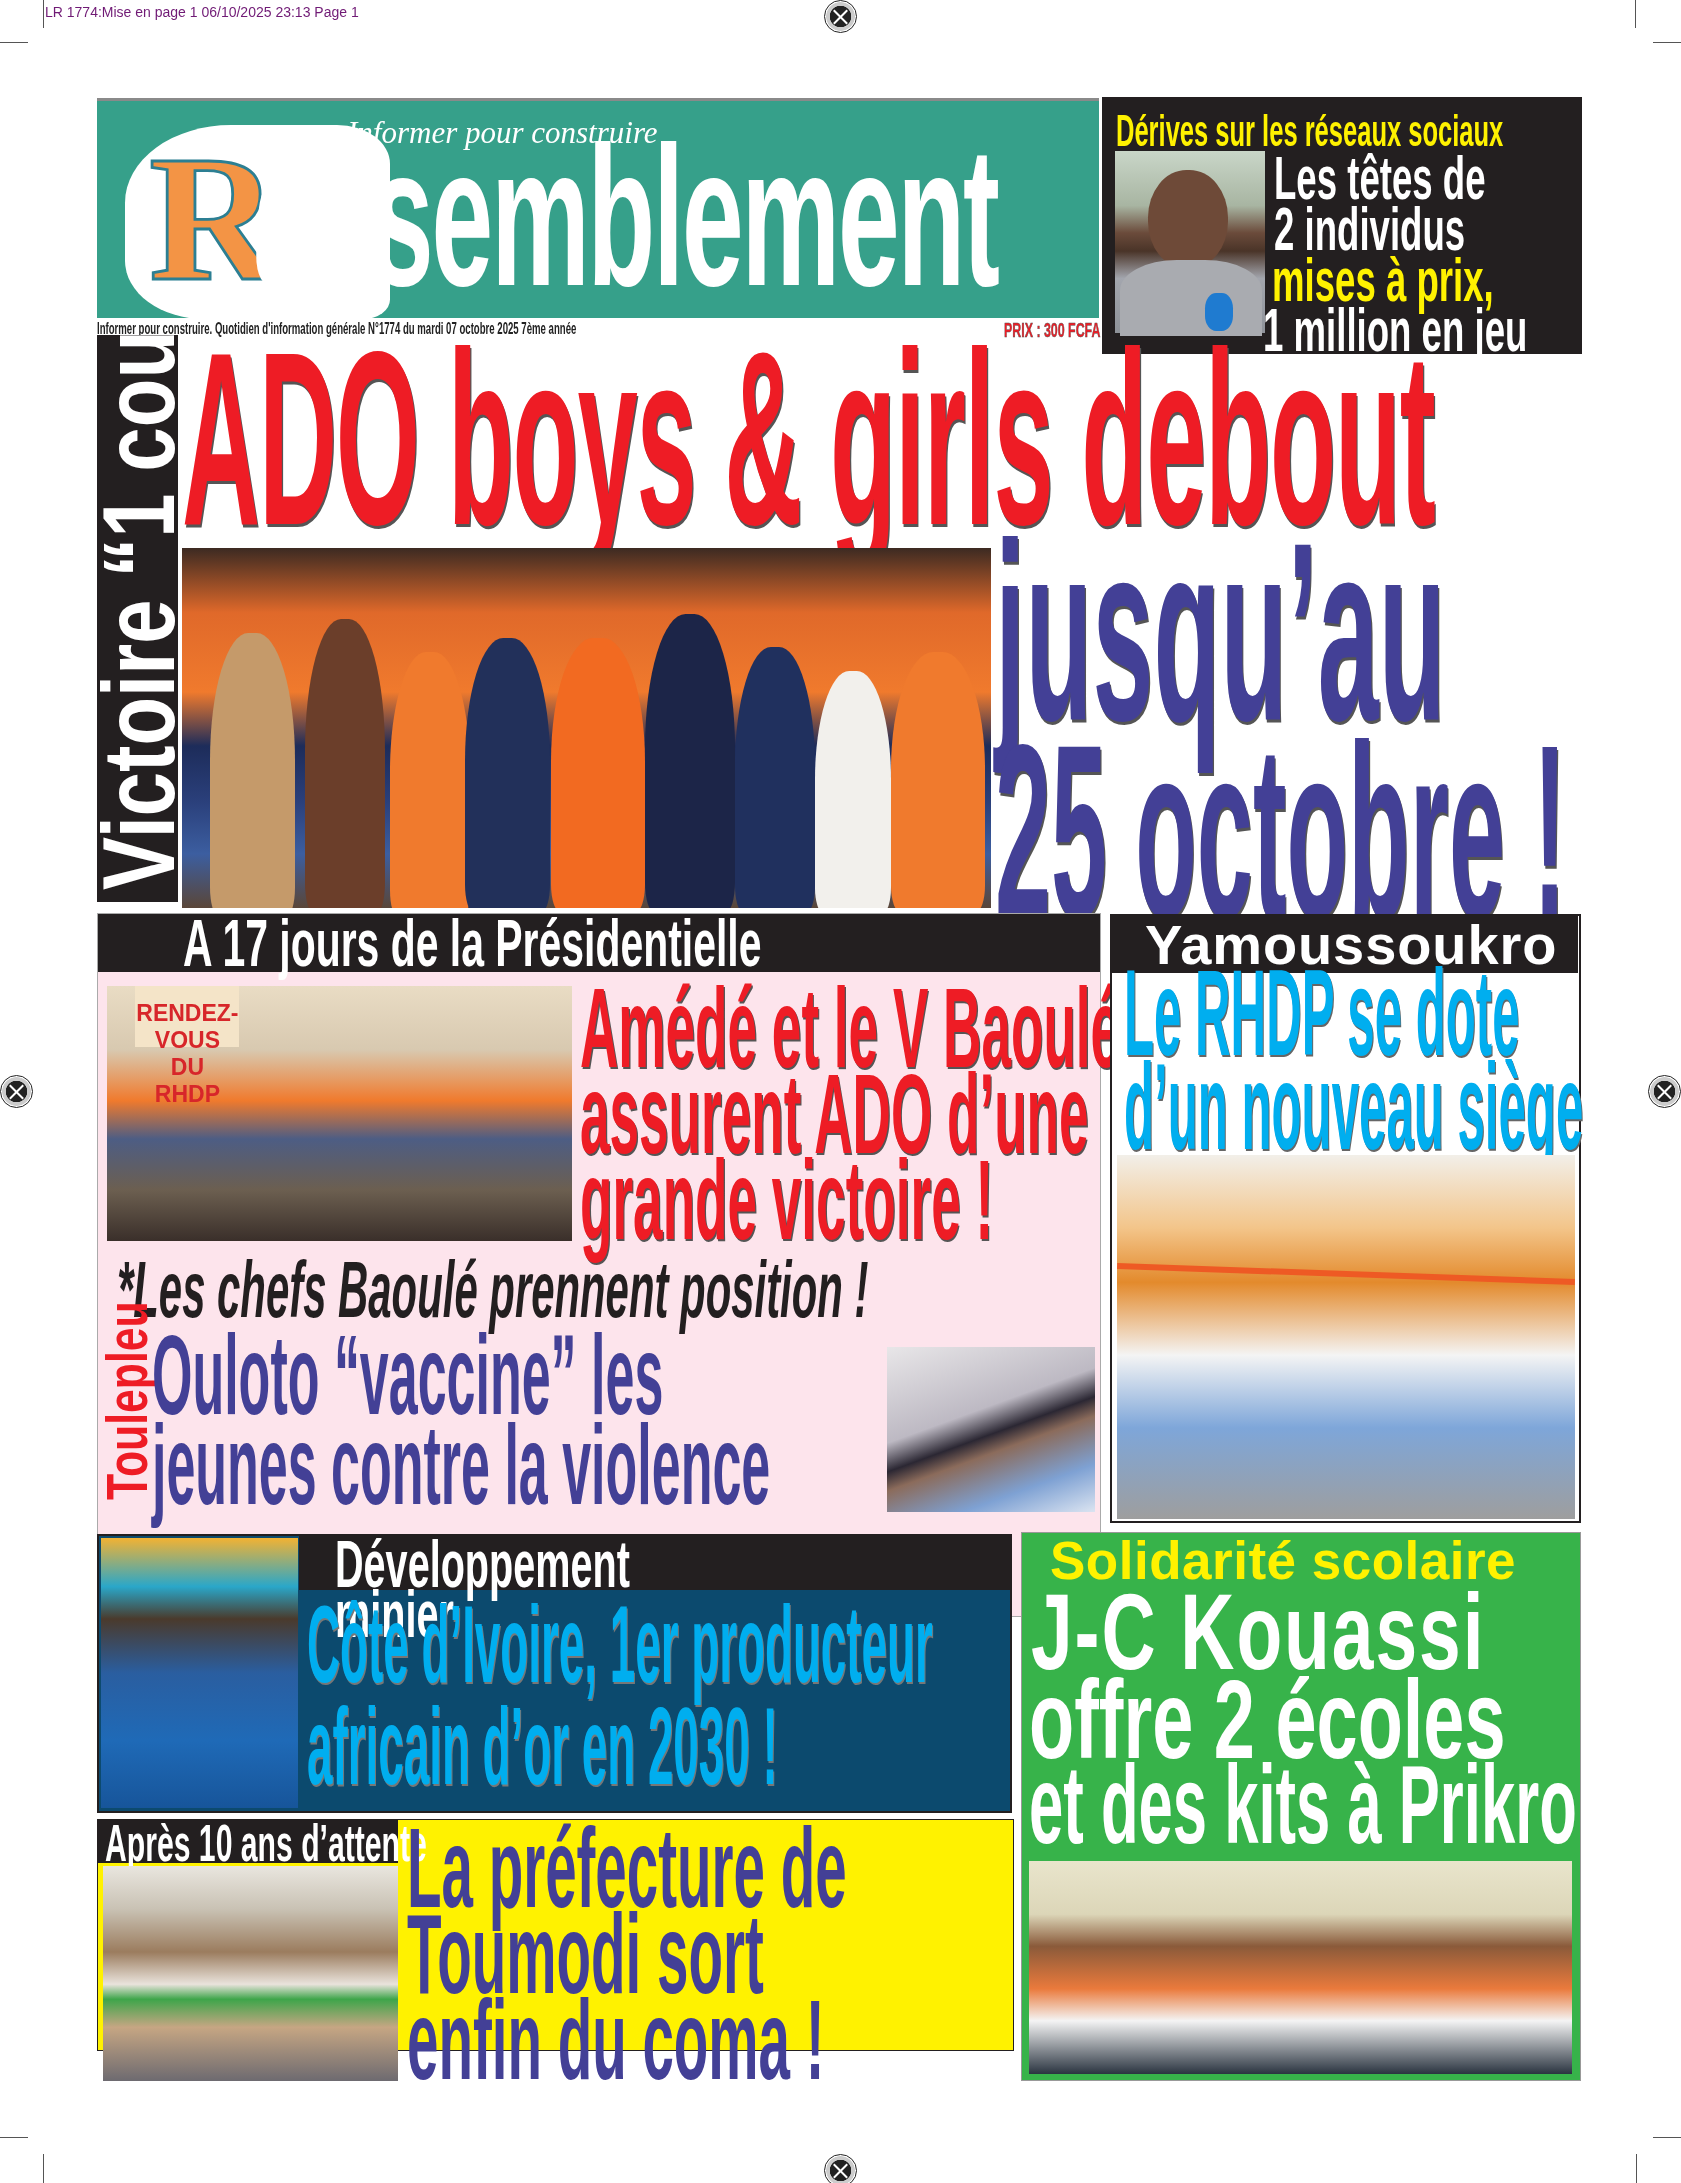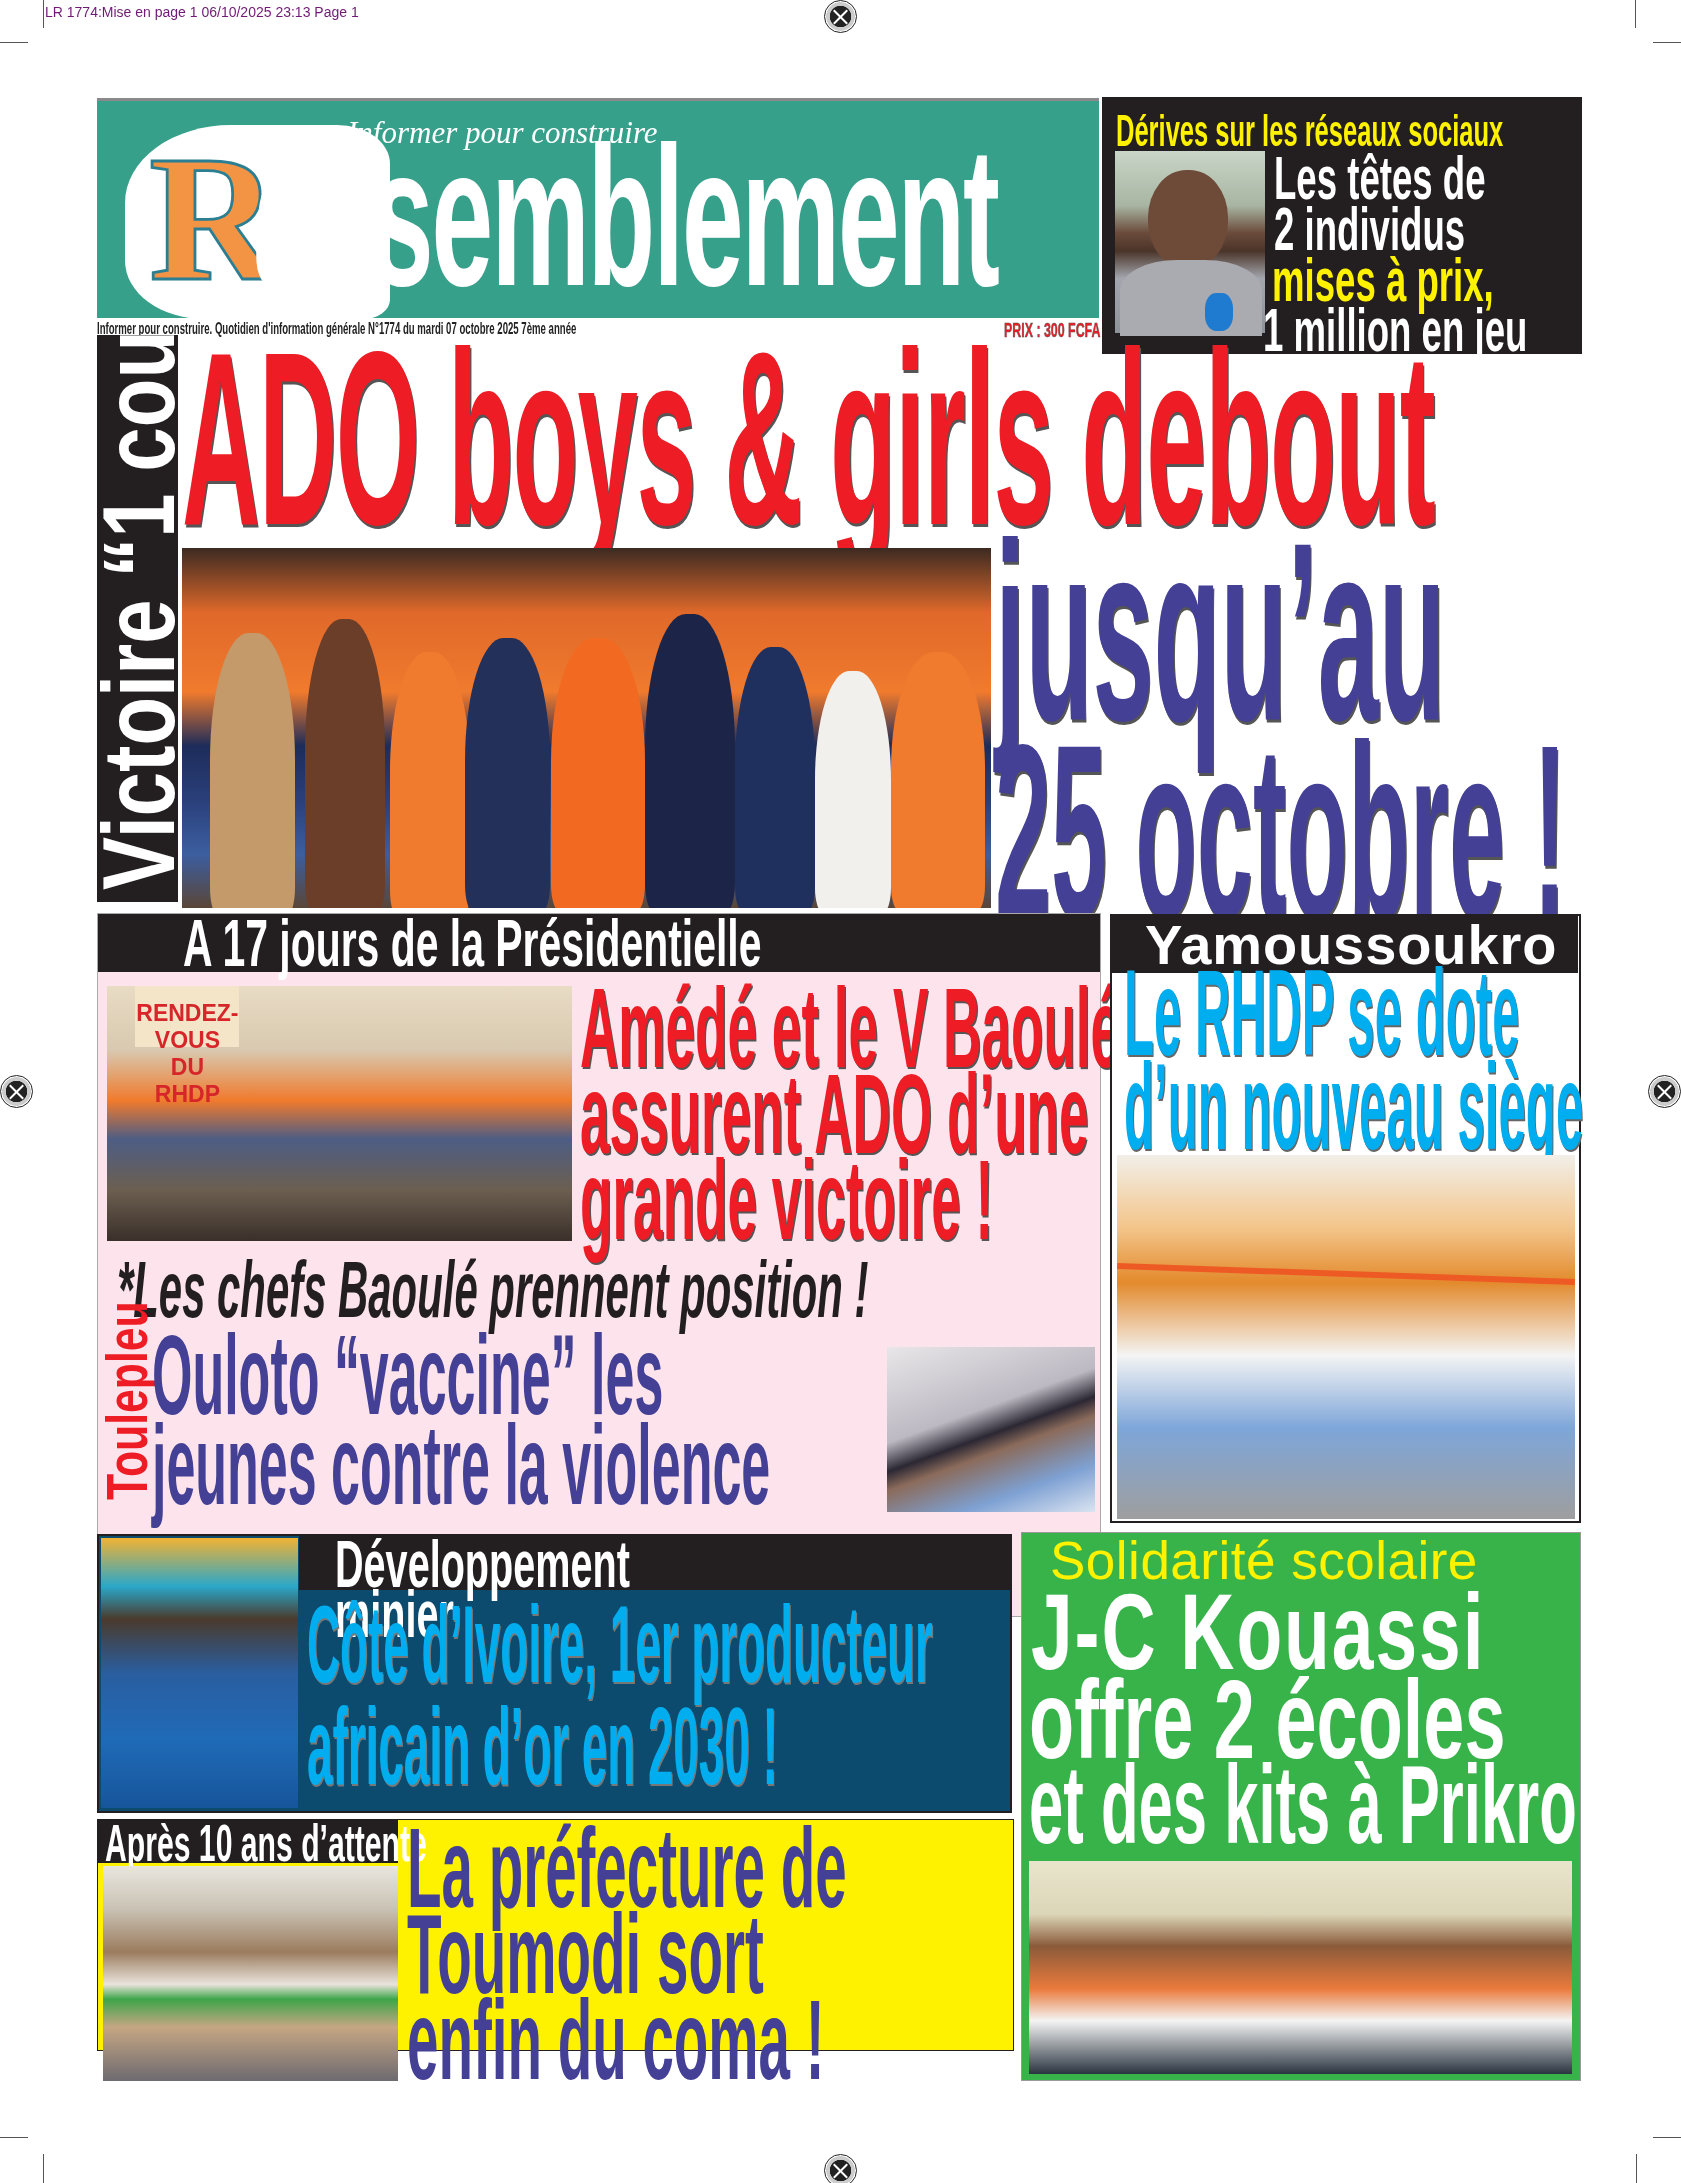--- a/index.html
+++ b/index.html
@@ -71,21 +71,21 @@
 
   
   #sec-mine { left:97px; top:1534px; width:915px; height:279px; background:#0c4a6e; border:2.4px solid #231f20; box-sizing:border-box; }
   #mine-photo { left:2.4px; top:2.4px; width:197px; height:270px; background:linear-gradient(180deg,#f2b233 0%,#2aa7c9 18%,#4a3a2c 30%,#2a5ea0 50%,#1f6ab7 75%,#17559a 100%); }
   #mine-bar { left:200px; top:0; width:711px; height:54px; }
   #mine-kicker { left:236px; top:2.8px; font-size:66px; line-height:50px; color:#fff; font-weight:bold; transform:scaleX(0.6); transform-origin:left top; }
   #mine-head { left:208px; top:57px; font-size:109px; line-height:102px; color:#00aeef; font-weight:bold; transform:scaleX(0.42); transform-origin:left top; white-space:pre; text-shadow:2.4px 2.4px 0 #777; }
 
   
   #sec-sol { left:1021px; top:1532px; width:560px; height:549px; background:#37b34a; border:1.4px solid #999; box-sizing:border-box; }
-  #sol-kicker { left:28px; top:4.7px; font-size:53px; line-height:45px; color:#fff200; font-weight:400; letter-spacing:0.5px; }
+  #sol-kicker { left:28px; top:4.7px; font-size:53px; line-height:45px; color:#fff200; font-weight:700; letter-spacing:0.5px; }
   .sol-line { font-size:112px; line-height:85px; color:#fff; font-weight:bold; transform:scaleX(0.6); transform-origin:left top; white-space:nowrap; }
   #sol-l1 { left:9.4px; top:57px; font-size:107px; letter-spacing:2.8px; transform:scaleX(0.7); }
   #sol-l2 { left:7px; top:144px; transform:scaleX(0.66); }
   #sol-l3 { left:7px; top:229px; transform:scaleX(0.55); }
   #sol-photo { left:7px; top:328px; width:543px; height:213px; background:linear-gradient(180deg,#e9e5cc 0%,#dcd6b8 25%,#8a5a3a 40%,#ea7a3c 60%,#f4f4f4 75%,#2a3440 100%); }
 
   
   #sec-toum { left:97px; top:1819px; width:917px; height:232px; background:#fff200; border:1.9px solid #231f20; box-sizing:border-box; }
   #toum-bar { left:0; top:0; width:300px; height:43px; }
   #toum-kicker { left:7px; top:3.8px; font-size:52px; line-height:38px; color:#fff; font-weight:bold; transform:scaleX(0.58); transform-origin:left top; white-space:nowrap; }

